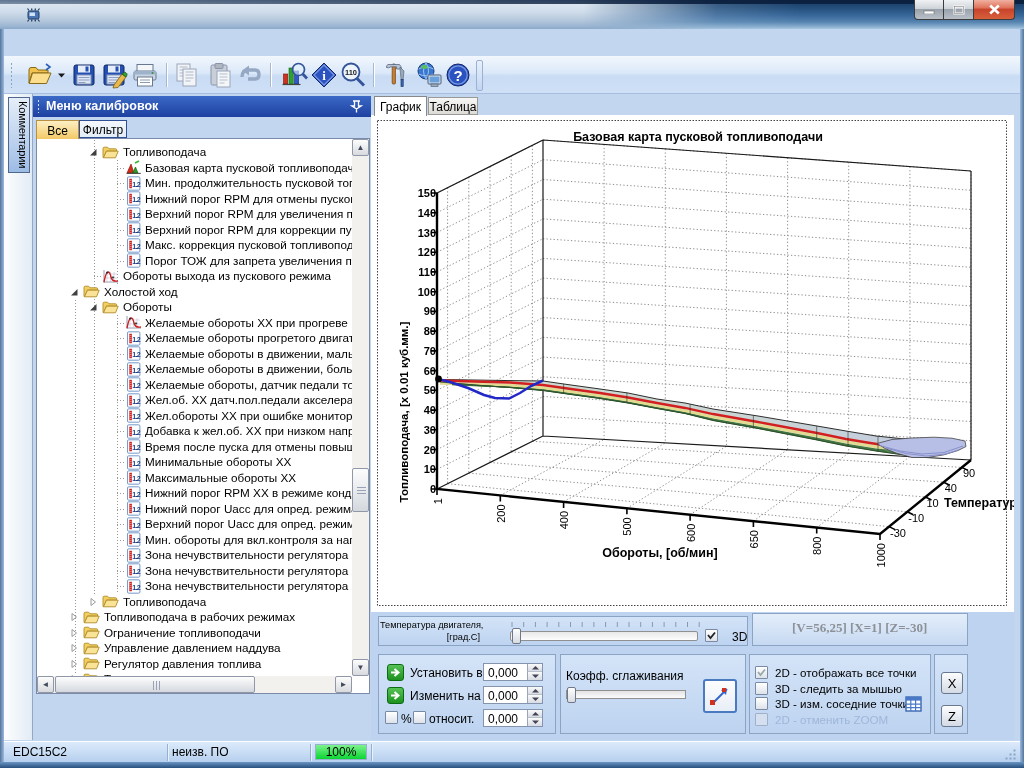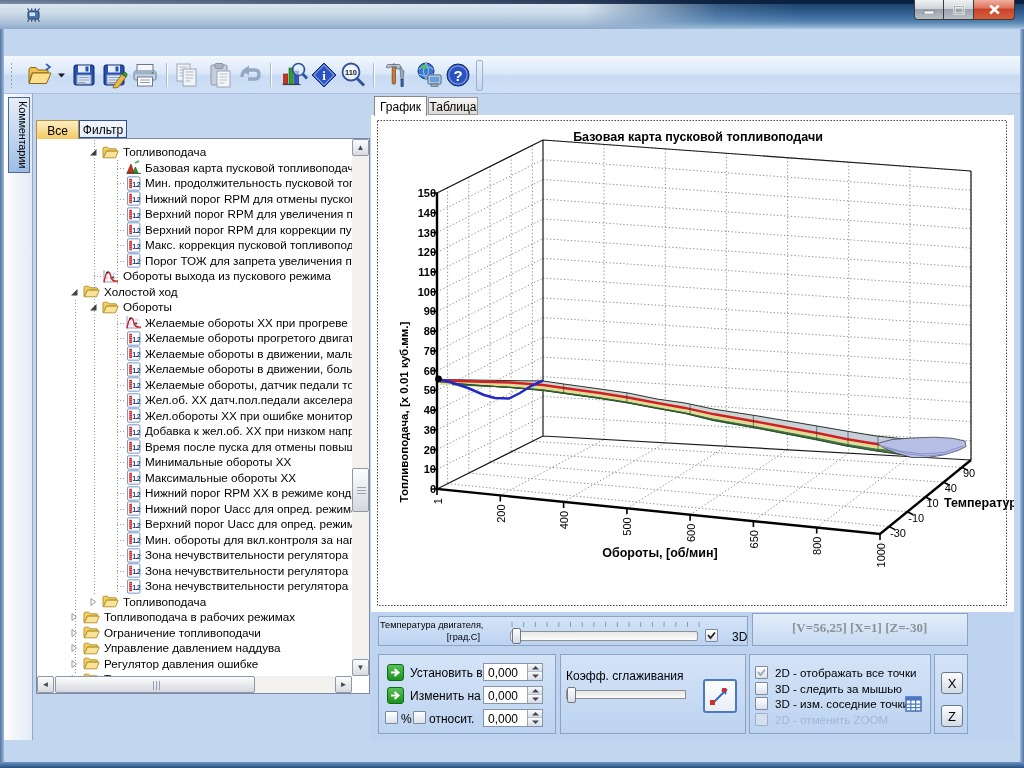--- a/index.html
+++ b/index.html
@@ -213,20 +213,27 @@
       </svg>
       <svg class="tbtn" style="left:440px" viewBox="0 0 28 28">
         <circle cx="14" cy="14" r="11" fill="#2a52c0" stroke="#12246a" stroke-width="1"></circle>
         <circle cx="14" cy="14" r="9.2" fill="none" stroke="#7a9ae0" stroke-width="1.2"></circle>
         <text x="14" y="19.5" text-anchor="middle" font-size="15" font-weight="bold" fill="#fff">?</text>
       </svg>
       <div id="tedge"></div>
     </div>
     <div id="lstrip"></div>
     <div id="ctab">Комментарии</div>
+    <div id="lphead">
+      <div class="grip" style="left:4px;top:3px;height:14px;background-image:radial-gradient(circle,#cdf 1px,transparent 1.1px)"></div>
+      <span>Меню калибровок</span>
+      <svg style="position:absolute;right:8px;top:3px" width="13" height="14" viewBox="0 0 13 14">
+        <path d="M3 2 h7 M4.5 2 v5 h-2.5 l4.5 3 l4.5 -3 h-2.5 v-5 M6.5 10 v3.5" stroke="#fff" stroke-width="1.3" fill="none"></path>
+      </svg>
+    </div>
     <div class="tab1" style="left:36px;top:120px;width:43px;height:19px;background:linear-gradient(#fdf0c4,#f3c967);border:1px solid #b89040;border-bottom:none;padding-top:3px;z-index:2">Все</div>
     <div class="tab1" style="left:79px;top:120px;width:48px;height:18px;background:linear-gradient(#f4f8fd,#e2ecf8);border:1px solid #2f4f96;padding-top:2px">Фильтр</div>
     <div id="tree"></div>
     <div id="treeclip">
       <div class="rail" style="left:75px;top:300px;height:375px"></div>
       <div class="rail" style="left:94px;top:140px;height:454px"></div>
       <div class="rail" style="left:117px;top:160px;height:124px"></div>
       <div class="rail" style="left:117px;top:315px;height:279px"></div>
       <div style="position:absolute;left:117px;top:167.5px;width:8px;height:1px;background-image:linear-gradient(to right,#999 1px,transparent 1px);background-size:3px 1px"></div>
       <div style="position:absolute;left:117px;top:183.0px;width:8px;height:1px;background-image:linear-gradient(to right,#999 1px,transparent 1px);background-size:3px 1px"></div>
@@ -406,21 +413,21 @@
 <svg class="ic" style="left:83px;top:640.5px" width="17" height="15" viewBox="0 0 17 15">
         <use href="#foldc"></use>
       </svg>
 <div class="tt" style="left:104px;top:641.0px">Управление давлением наддува</div>
       <svg class="ic" style="left:69px;top:658.5px" width="10" height="10" viewBox="0 0 10 10">
         <path d="M3 1.5 L7.5 5 L3 8.5 Z" fill="#fff" stroke="#9a9a9a"></path>
       </svg>
 <svg class="ic" style="left:83px;top:656.0px" width="17" height="15" viewBox="0 0 17 15">
         <use href="#foldc"></use>
       </svg>
-<div class="tt" style="left:104px;top:656.5px">Регулятор давления ошибке</div>
+<div class="tt" style="left:104px;top:656.5px">Регулятор давления топлива</div>
       <svg class="ic" style="left:69px;top:674.0px" width="10" height="10" viewBox="0 0 10 10">
         <path d="M3 1.5 L7.5 5 L3 8.5 Z" fill="#fff" stroke="#9a9a9a"></path>
       </svg>
 <svg class="ic" style="left:83px;top:671.5px" width="17" height="15" viewBox="0 0 17 15">
         <use href="#foldc"></use>
       </svg>
 <div class="tt" style="left:104px;top:672.0px">Тормоза</div>
     </div>
     <div class="sb" style="left:352px;top:139px;width:17px;height:537px"></div>
     <div class="sbtn" style="left:352px;top:139px;width:17px;height:17px">
@@ -632,15 +639,27 @@
     <div class="cb" style="left:755px;top:697px;background:linear-gradient(#fff,#dde2ea)"></div>
     <div class="lbl" style="left:775px;top:697px;color:#000;font-size:11.6px">3D - изм. соседние точки</div>
     <div class="cb" style="left:755px;top:713px;background:#d4e0f0;border-color:#a0b0c8"></div>
     <div class="lbl" style="left:775px;top:713px;color:#9fb6d8;font-size:11.6px">2D - отменить ZOOM</div>
     <svg class="abs" style="left:905px;top:696px" width="17" height="17" viewBox="0 0 17 17">
       <use href="#gridic"></use>
     </svg>
     <div class="gbox" style="left:934px;top:654px;width:34px;height:80px"></div>
     <div class="abs" style="left:941px;top:672px;width:22px;height:22px;background:linear-gradient(#fcfdfe,#d4dae4);border:1px solid #68788e;border-radius:3px;font-size:13px;text-align:center;padding-top:3px">X</div>
     <div class="abs" style="left:941px;top:705px;width:22px;height:22px;background:linear-gradient(#fcfdfe,#d4dae4);border:1px solid #68788e;border-radius:3px;font-size:13px;text-align:center;padding-top:3px">Z</div>
+    <div id="sbar">
+      <div class="scell" style="left:9px">EDC15C2</div>
+      <div class="ssep" style="left:163px"></div>
+      <div class="scell" style="left:168px">неизв. ПО</div>
+      <div class="ssep" style="left:306px"></div>
+      <div class="abs" style="left:311px;top:2px;width:52px;height:16px;background:#fff;border:1px solid #98b0d0"></div>
+      <div class="abs" style="left:312px;top:3px;width:50px;height:14px;background:linear-gradient(#7df28e,#0bd532);text-align:center;font-size:12px;color:#000">100%</div>
+      <div class="ssep" style="left:367px"></div>
+      <svg class="abs" style="right:4px;top:6px" width="13" height="13">
+        <path d="M10.5 1.5h2v2h-2zM10.5 5.5h2v2h-2zM10.5 9.5h2v2h-2zM6.5 5.5h2v2h-2zM6.5 9.5h2v2h-2zM2.5 9.5h2v2h-2z" fill="#8aa4c6"></path>
+      </svg>
+    </div>
     <div id="bord-b"></div>
     <div id="bord-l"></div>
     <div id="bord-r"></div>
   </div>
 </body></html>

